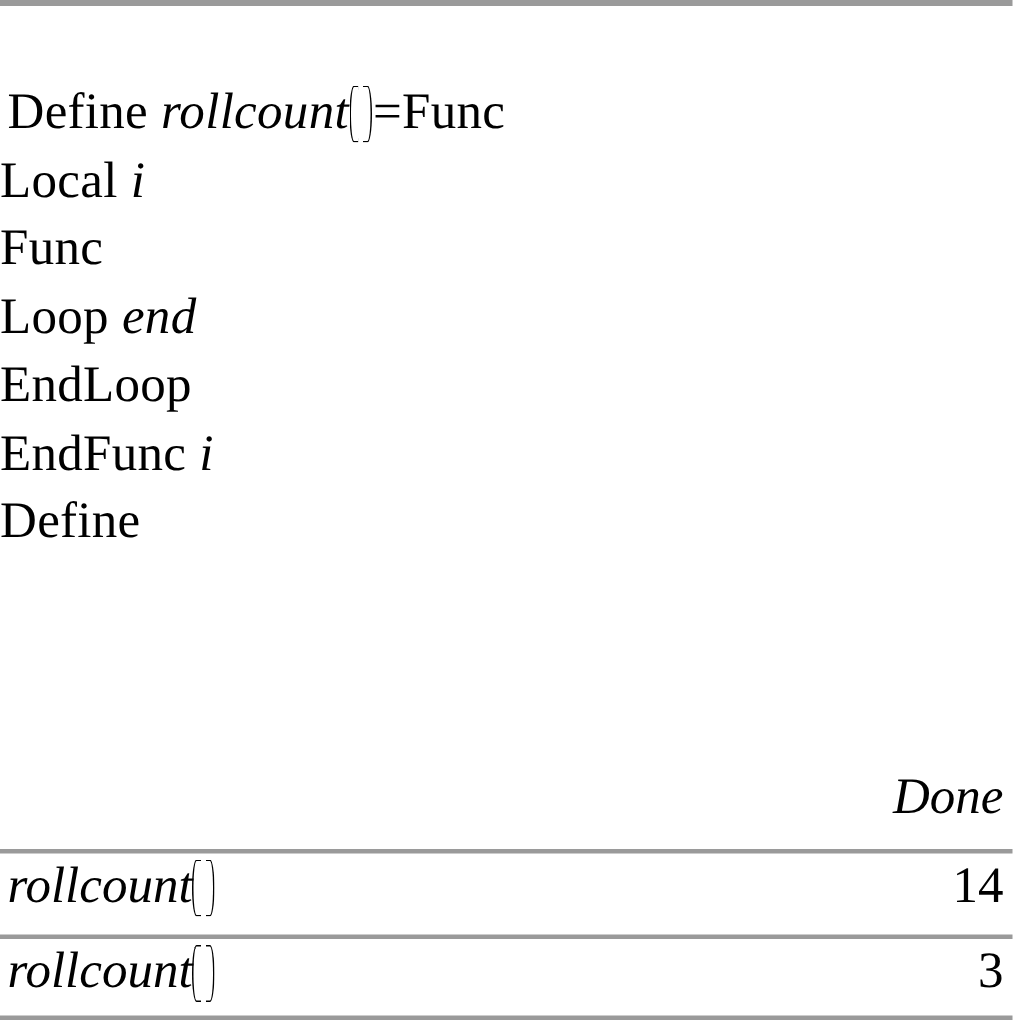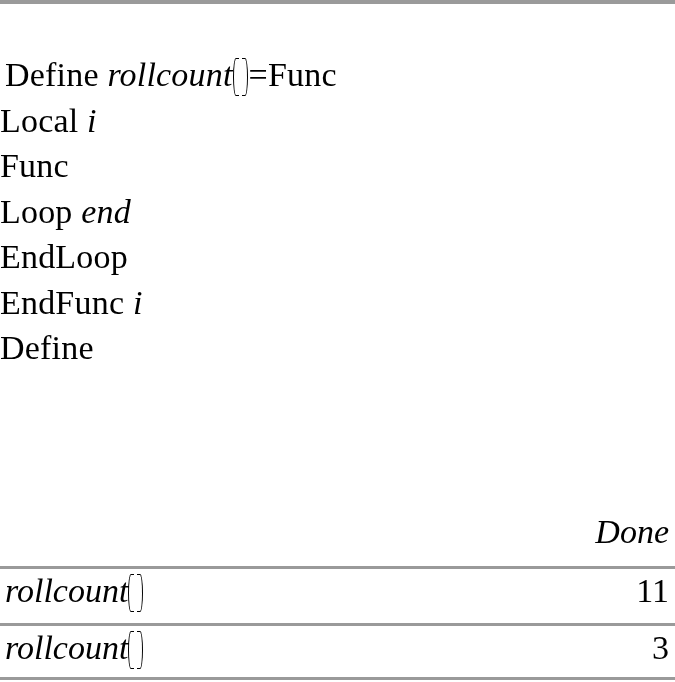--- a/index.html
+++ b/index.html
@@ -171,21 +171,21 @@
   <div class="result-row" style="top:511px;height:52px;">
     <span class="result-right italic" style="top:2px;">Done</span>
   </div>
 
   <div class="hrule" style="top:566px;"></div>
 
   <div class="result-row" style="top:569px;height:54px;">
     <span class="result-left" style="top:3px;">
       <span class="id">rollcount</span><span class="tparen"></span>
     </span>
-    <span class="result-right" style="top:3px;">11</span>
+    <span class="result-right" style="top:3px;">14</span>
   </div>
 
   <div class="hrule" style="top:623px;"></div>
 
   <div class="result-row" style="top:626px;height:52px;">
     <span class="result-left" style="top:3px;">
       <span class="id">rollcount</span><span class="tparen"></span>
     </span>
     <span class="result-right" style="top:3px;">3</span>
   </div>

